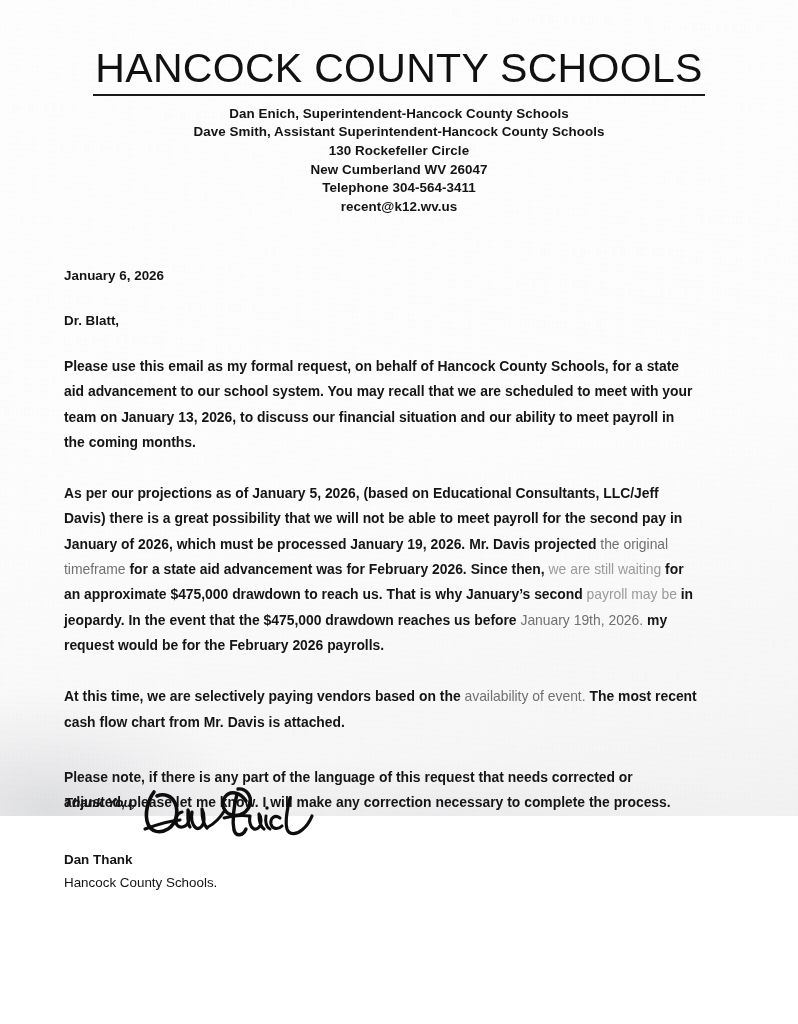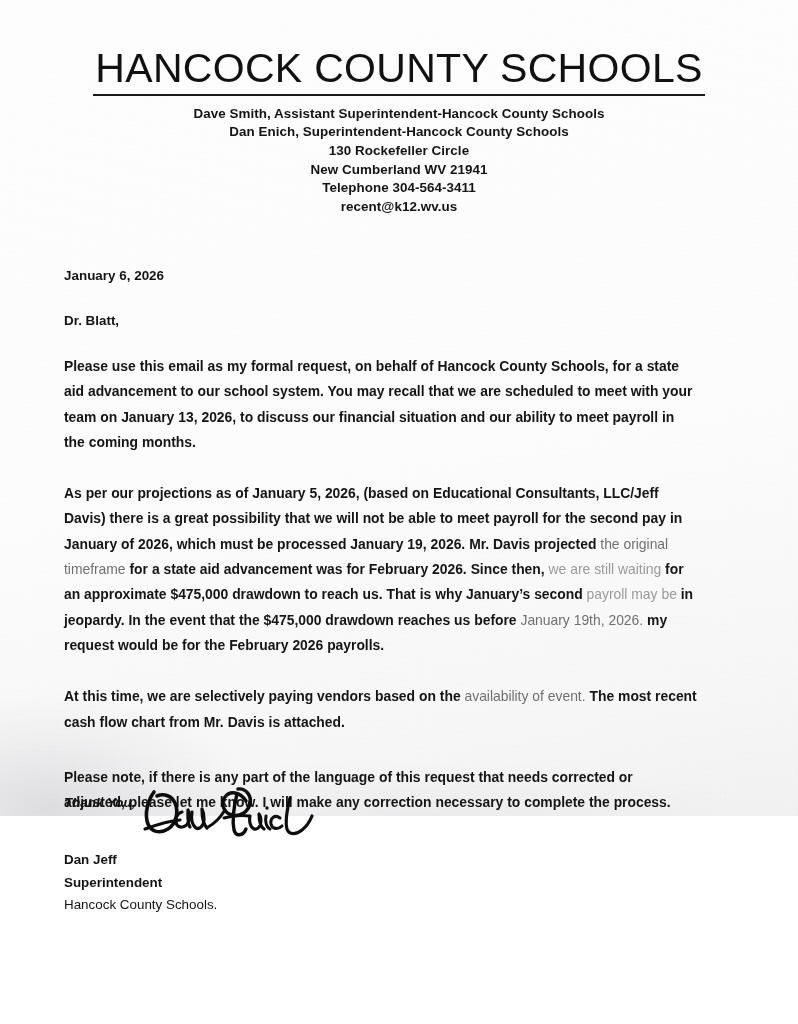--- a/index.html
+++ b/index.html
@@ -160,24 +160,24 @@
 </style>
 </head>
 <body>
 
 <div class="page">
   <div class="paper-grain"></div>
 
   <div class="letterhead">
     <div class="org-title">HANCOCK COUNTY SCHOOLS</div>
     <div class="letterhead-lines">
+      <div class="lh-line">Dan Enich, Superintendent-Hancock County Schools</div>
       <div class="lh-line">Dave Smith, Assistant Superintendent-Hancock County Schools</div>
-      <div class="lh-line">Dan Enich, Superintendent-Hancock County Schools</div>
       <div class="lh-line">130 Rockefeller Circle</div>
-      <div class="lh-line">New Cumberland WV  21941</div>
+      <div class="lh-line">New Cumberland WV  26047</div>
       <div class="lh-line">Telephone 304-564-3411</div>
       <div class="lh-line">recent@k12.wv.us</div>
     </div>
   </div>
 
   <div class="body-block">
     <div class="letter-date">January 6, 2026</div>
 
     <div class="salutation">Dr. Blatt,</div>
 
@@ -217,17 +217,16 @@
             <circle cx="125" cy="26" r="1.7" fill="#0d0d0d" stroke="none"></circle>
 
             <path d="M138 36 C133 32, 128 36, 129 42 C130 47, 136 48, 140 44" stroke-width="3.1"></path>
 
             <path d="M148 16 C145 28, 143 40, 145 47 C147 53, 154 53, 160 48 C165 44, 168 39, 170 34" stroke-width="3.2"></path>
           </g>
         </svg>
       </div>
     </div>
 
-    <div class="sig-name">Dan Jeff</div>
-    <div class="sig-title">Superintendent</div>
+    <div class="sig-name">Dan Thank</div>
     <div class="sig-org">Hancock County Schools.</div>
   </div>
 </div>
 
 </body></html>

